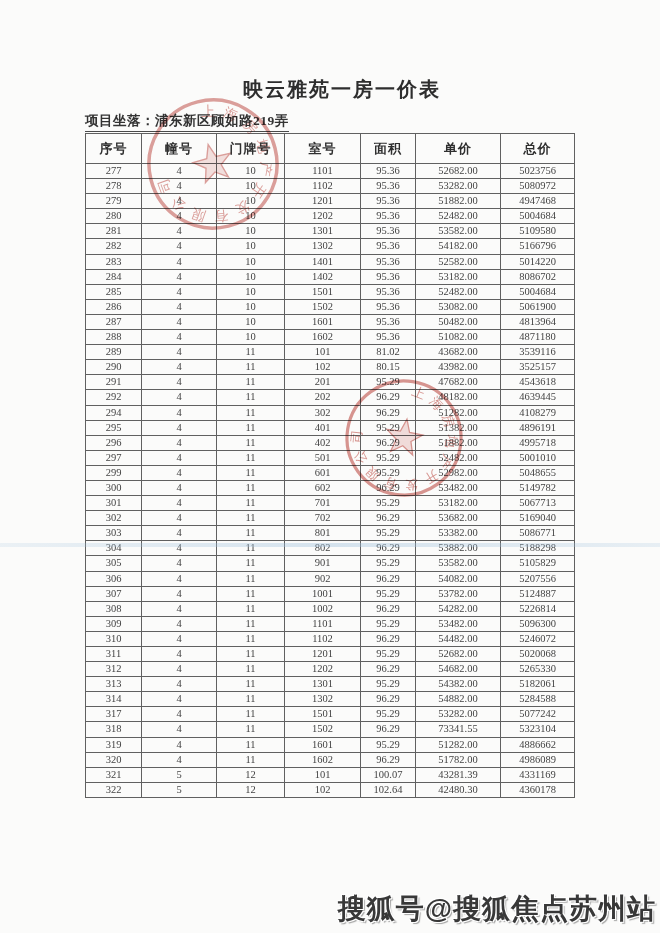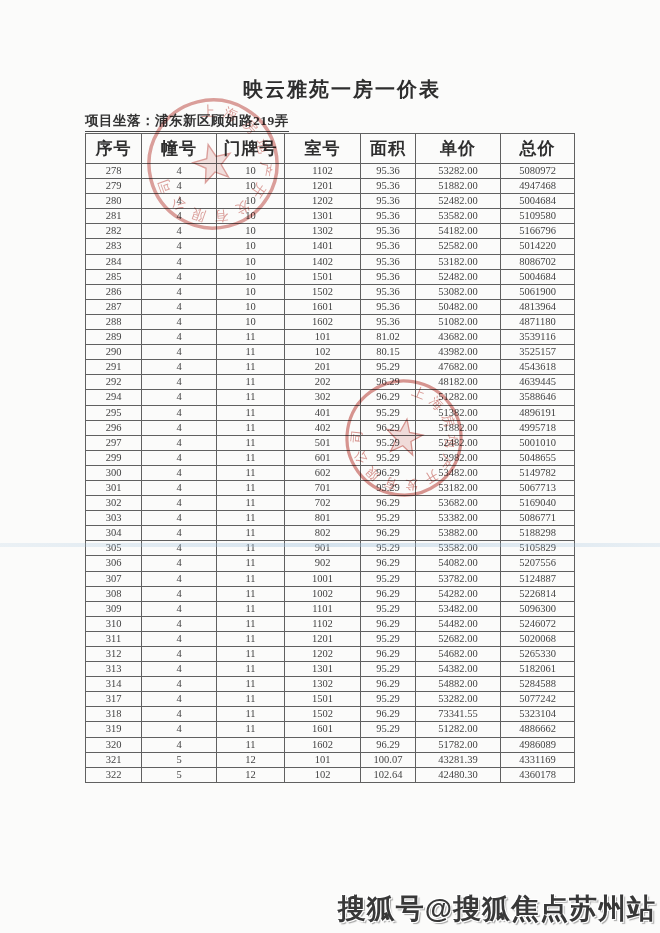--- a/index.html
+++ b/index.html
@@ -28,21 +28,21 @@
     width:489px;
     border-collapse:collapse;table-layout:fixed;
     background:transparent;
   }
   table.price th, table.price td{
     border:1px solid #606060;
     text-align:center;vertical-align:middle;
     padding:0;overflow:hidden;white-space:nowrap;
   }
   table.price th{
-    height:29px;font-size:17px;font-weight:bold;color:#2f2f2f;
+    height:29px;font-size:13px;font-weight:bold;color:#2f2f2f;
     letter-spacing:1px;
   }
   table.price td{
     height:14.1px;line-height:14.1px;
     font-size:10.5px;color:#434343;
   }
   .c0{width:56px}.c1{width:75px}.c2{width:68px}.c3{width:76px}
   .c4{width:55px}.c5{width:85px}.c6{width:74px}
   .stamp{
     position:absolute;
@@ -92,20 +92,29 @@
         <th>幢号</th>
         <th>门牌号</th>
         <th>室号</th>
         <th>面积</th>
         <th>单价</th>
         <th>总价</th>
       </tr>
     </thead>
     <tbody id="table-body">
         <tr>
+          <td>277</td>
+          <td>4</td>
+          <td>10</td>
+          <td>1101</td>
+          <td>95.36</td>
+          <td>52682.00</td>
+          <td>5023756</td>
+        </tr>
+        <tr>
           <td>278</td>
           <td>4</td>
           <td>10</td>
           <td>1102</td>
           <td>95.36</td>
           <td>53282.00</td>
           <td>5080972</td>
         </tr>
         <tr>
           <td>279</td>
@@ -233,21 +242,21 @@
           <td>48182.00</td>
           <td>4639445</td>
         </tr>
         <tr>
           <td>294</td>
           <td>4</td>
           <td>11</td>
           <td>302</td>
           <td>96.29</td>
           <td>51282.00</td>
-          <td>3588646</td>
+          <td>4108279</td>
         </tr>
         <tr>
           <td>295</td>
           <td>4</td>
           <td>11</td>
           <td>401</td>
           <td>95.29</td>
           <td>51382.00</td>
           <td>4896191</td>
         </tr>

